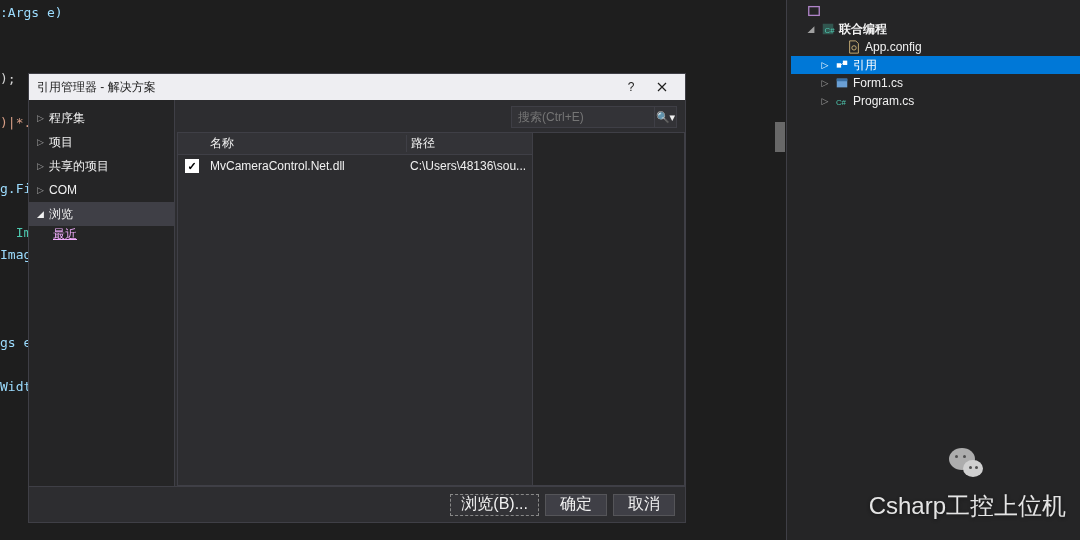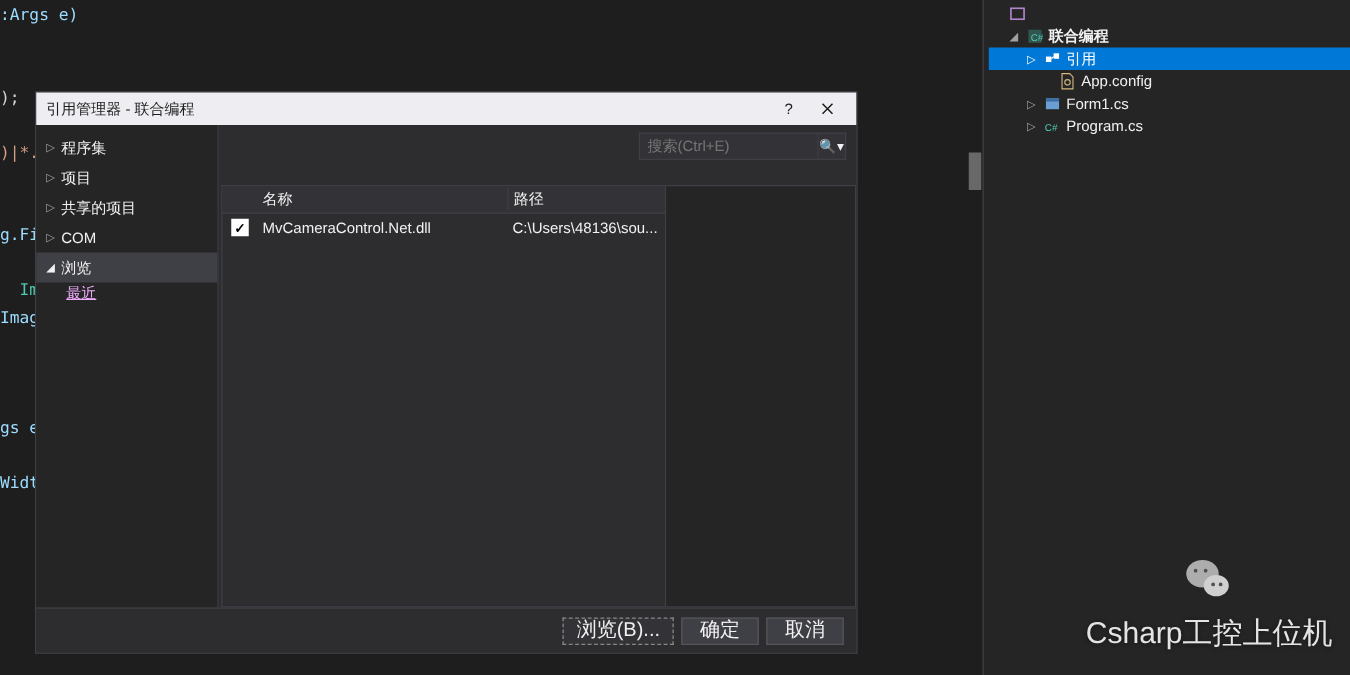--- a/index.html
+++ b/index.html
@@ -119,21 +119,20 @@
       background: #333337;
       border: 1px solid #3f3f46;
       border-left: none;
       display: flex; align-items: center; justify-content: center;
       color: #f1f1f1;
     }
 
     .list-area {
       flex: 1;
       display: flex;
-      margin-top: 16px;
     }
     .list-main {
       flex: 1;
       border: 1px solid #3f3f46;
       margin: 0 0 0 2px;
     }
     .list-header {
       display: flex;
       background: #333337;
       border-bottom: 1px solid #3f3f46;
@@ -294,21 +293,21 @@
   <div class="code-line">&nbsp;</div>
   <div class="code-line">&nbsp;</div>
   <div class="code-line">&nbsp;</div>
   <div class="code-line tok-var">gs e)</div>
   <div class="code-line">&nbsp;</div>
   <div class="code-line tok-var">Width,</div>
 </div>
 
 <div class="dialog">
   <div class="dialog-titlebar">
-    <span>引用管理器 - 联合编程</span>
+    <span>引用管理器 - 解决方案</span>
     <span class="spacer"></span>
     <div class="tb-btn tb-help">?</div>
     <div class="tb-btn">
       <svg width="10" height="10" viewBox="0 0 10 10">
           <path d="M1 1 L9 9 M9 1 L1 9" stroke="#1e1e1e" stroke-width="1.2"></path>
         </svg>
     </div>
   </div>
 
   <div class="dialog-body">
@@ -388,40 +387,40 @@
     <div class="tree-row ind1">
       <span class="tw open"></span>
       <span class="ico ico-proj">
         <svg viewBox="0 0 16 16">
             <rect x="2" y="2" width="12" height="12" fill="#4ec9b0" opacity="0.3"></rect>
             <text x="4" y="12" font-size="9" fill="#4ec9b0">C#</text>
           </svg>
       </span>
       <span style="font-weight:bold;">联合编程</span>
     </div>
+    <div class="tree-row ind2" style="padding-left:40px;">
+      <span class="tw"></span>
+      <span class="ico ico-cfg">
+        <svg viewBox="0 0 16 16">
+            <path d="M3 1 h7 l3 3 v11 h-10 z" fill="none" stroke="#d7ba7d"></path>
+            <circle cx="8" cy="9" r="2.5" fill="none" stroke="#d7ba7d"></circle>
+          </svg>
+      </span>
+      <span>App.config</span>
+    </div>
     <div class="tree-row ind2 sel">
       <span class="tw closed" style="color:#fff;"></span>
       <span class="ico ico-ref">
         <svg viewBox="0 0 16 16">
             <rect x="2" y="6" width="5" height="5" fill="#fff"></rect>
             <rect x="9" y="3" width="5" height="5" fill="#fff"></rect>
             <path d="M7 8 L9 6" stroke="#fff"></path>
           </svg>
       </span>
       <span>引用</span>
-    </div>
-    <div class="tree-row ind2" style="padding-left:40px;">
-      <span class="tw"></span>
-      <span class="ico ico-cfg">
-        <svg viewBox="0 0 16 16">
-            <path d="M3 1 h7 l3 3 v11 h-10 z" fill="none" stroke="#d7ba7d"></path>
-            <circle cx="8" cy="9" r="2.5" fill="none" stroke="#d7ba7d"></circle>
-          </svg>
-      </span>
-      <span>App.config</span>
     </div>
     <div class="tree-row ind2">
       <span class="tw closed"></span>
       <span class="ico ico-cs">
         <svg viewBox="0 0 16 16">
             <rect x="2" y="3" width="12" height="10" fill="#6a9fd4"></rect>
             <rect x="2" y="3" width="12" height="3" fill="#3a6fa4"></rect>
           </svg>
       </span>
       <span>Form1.cs</span>

